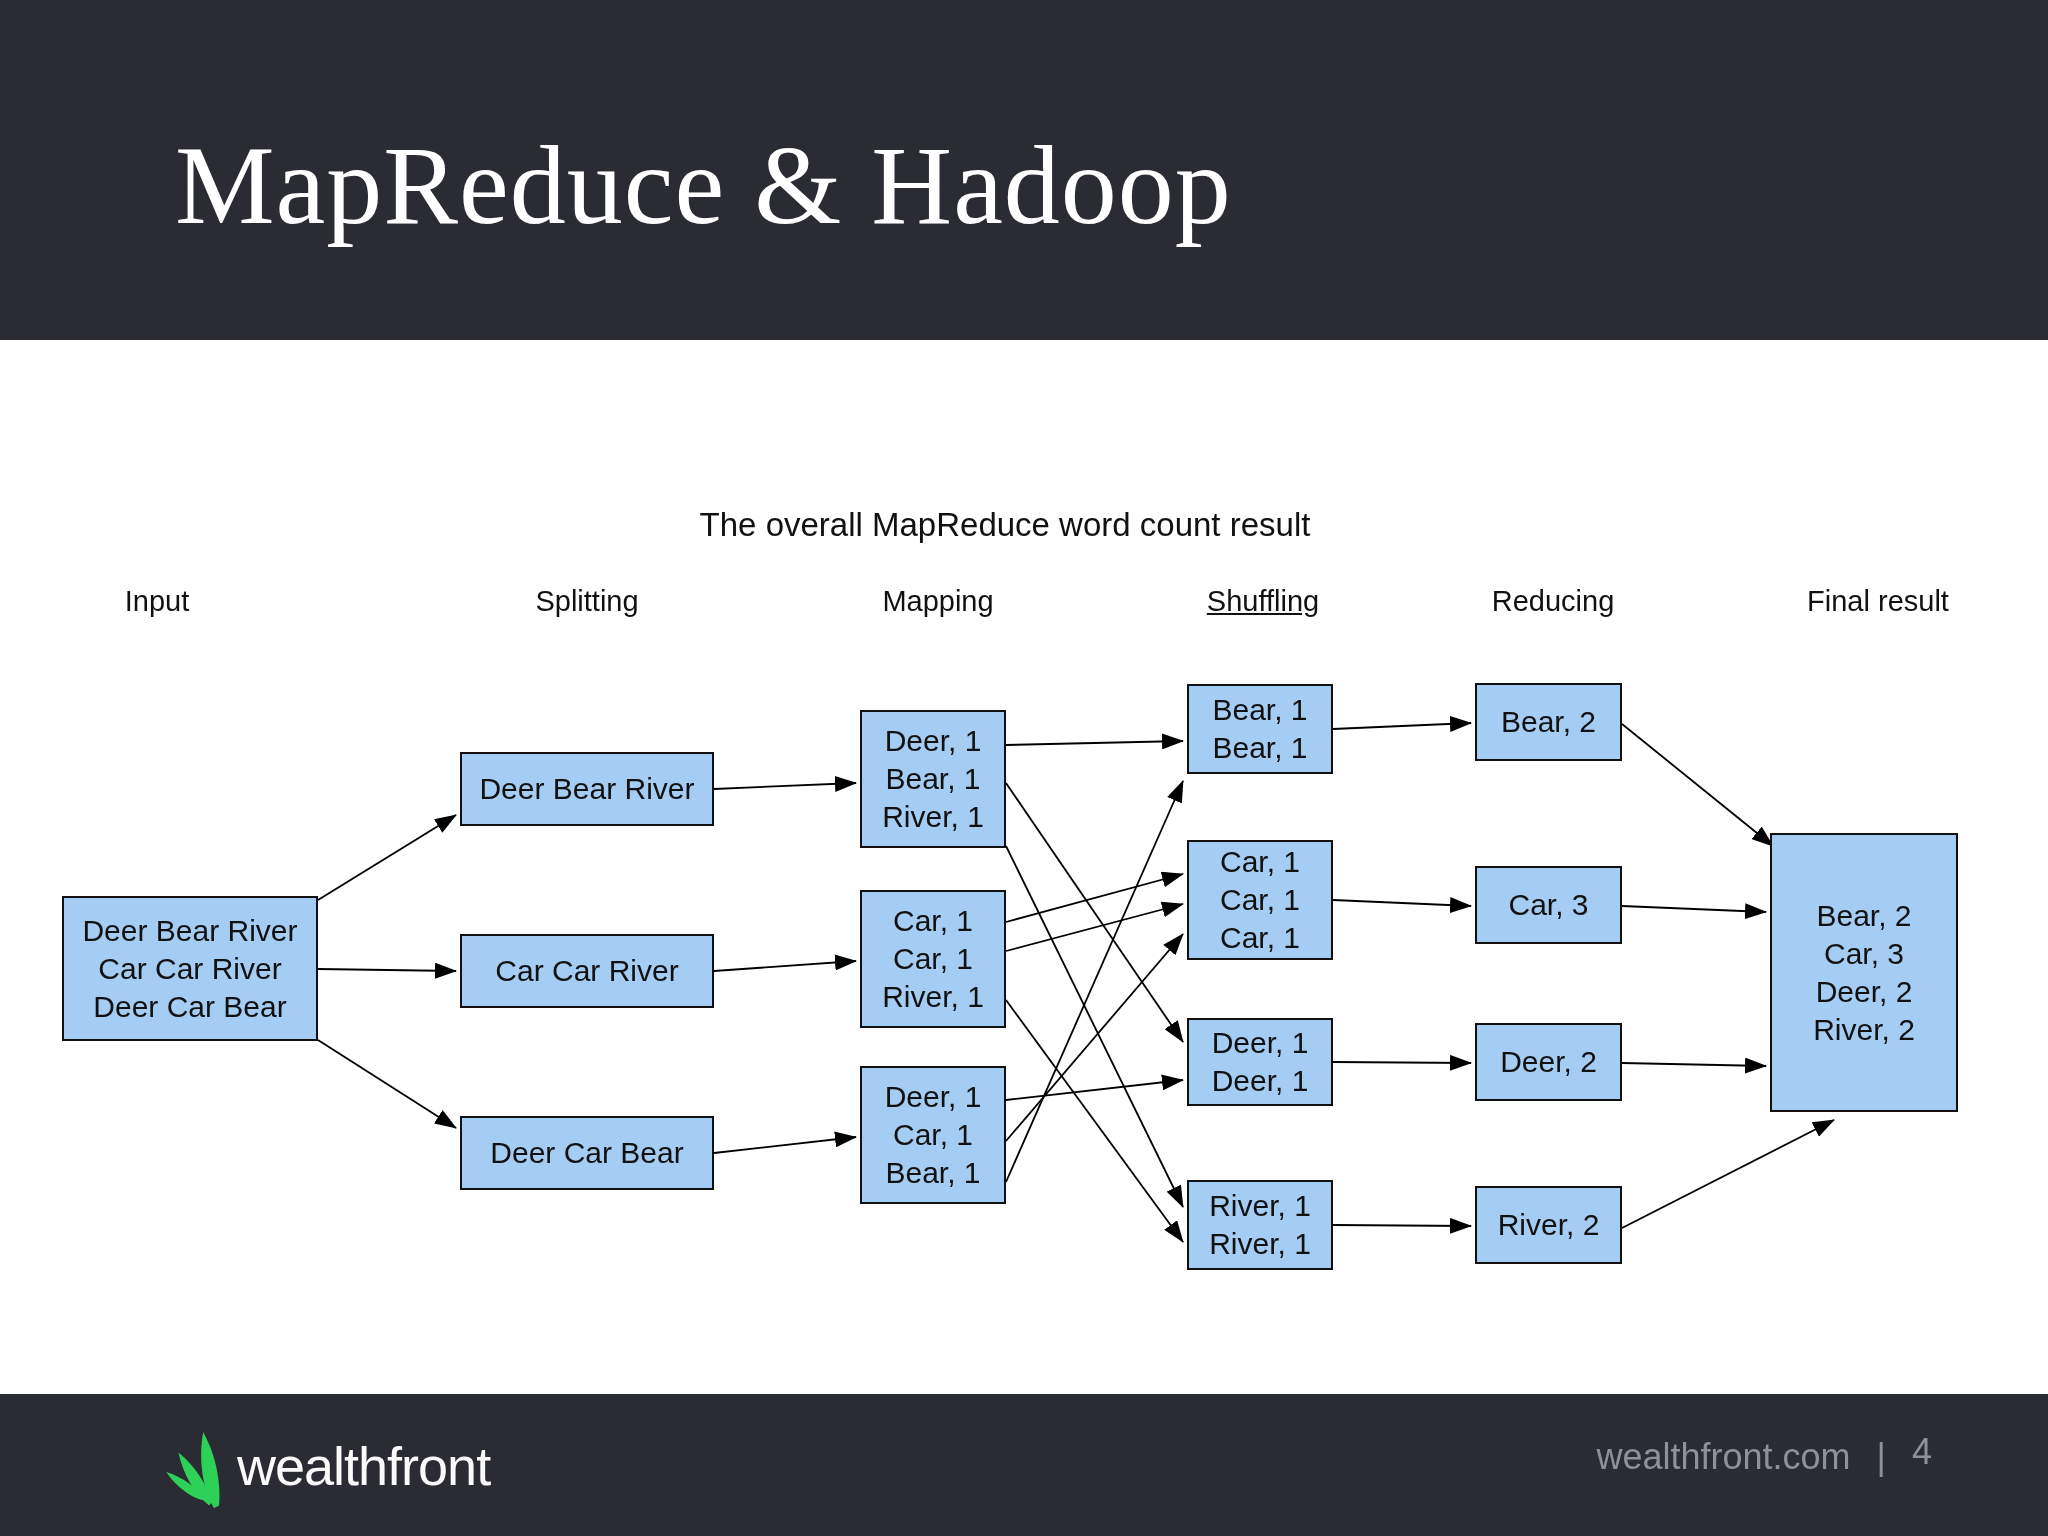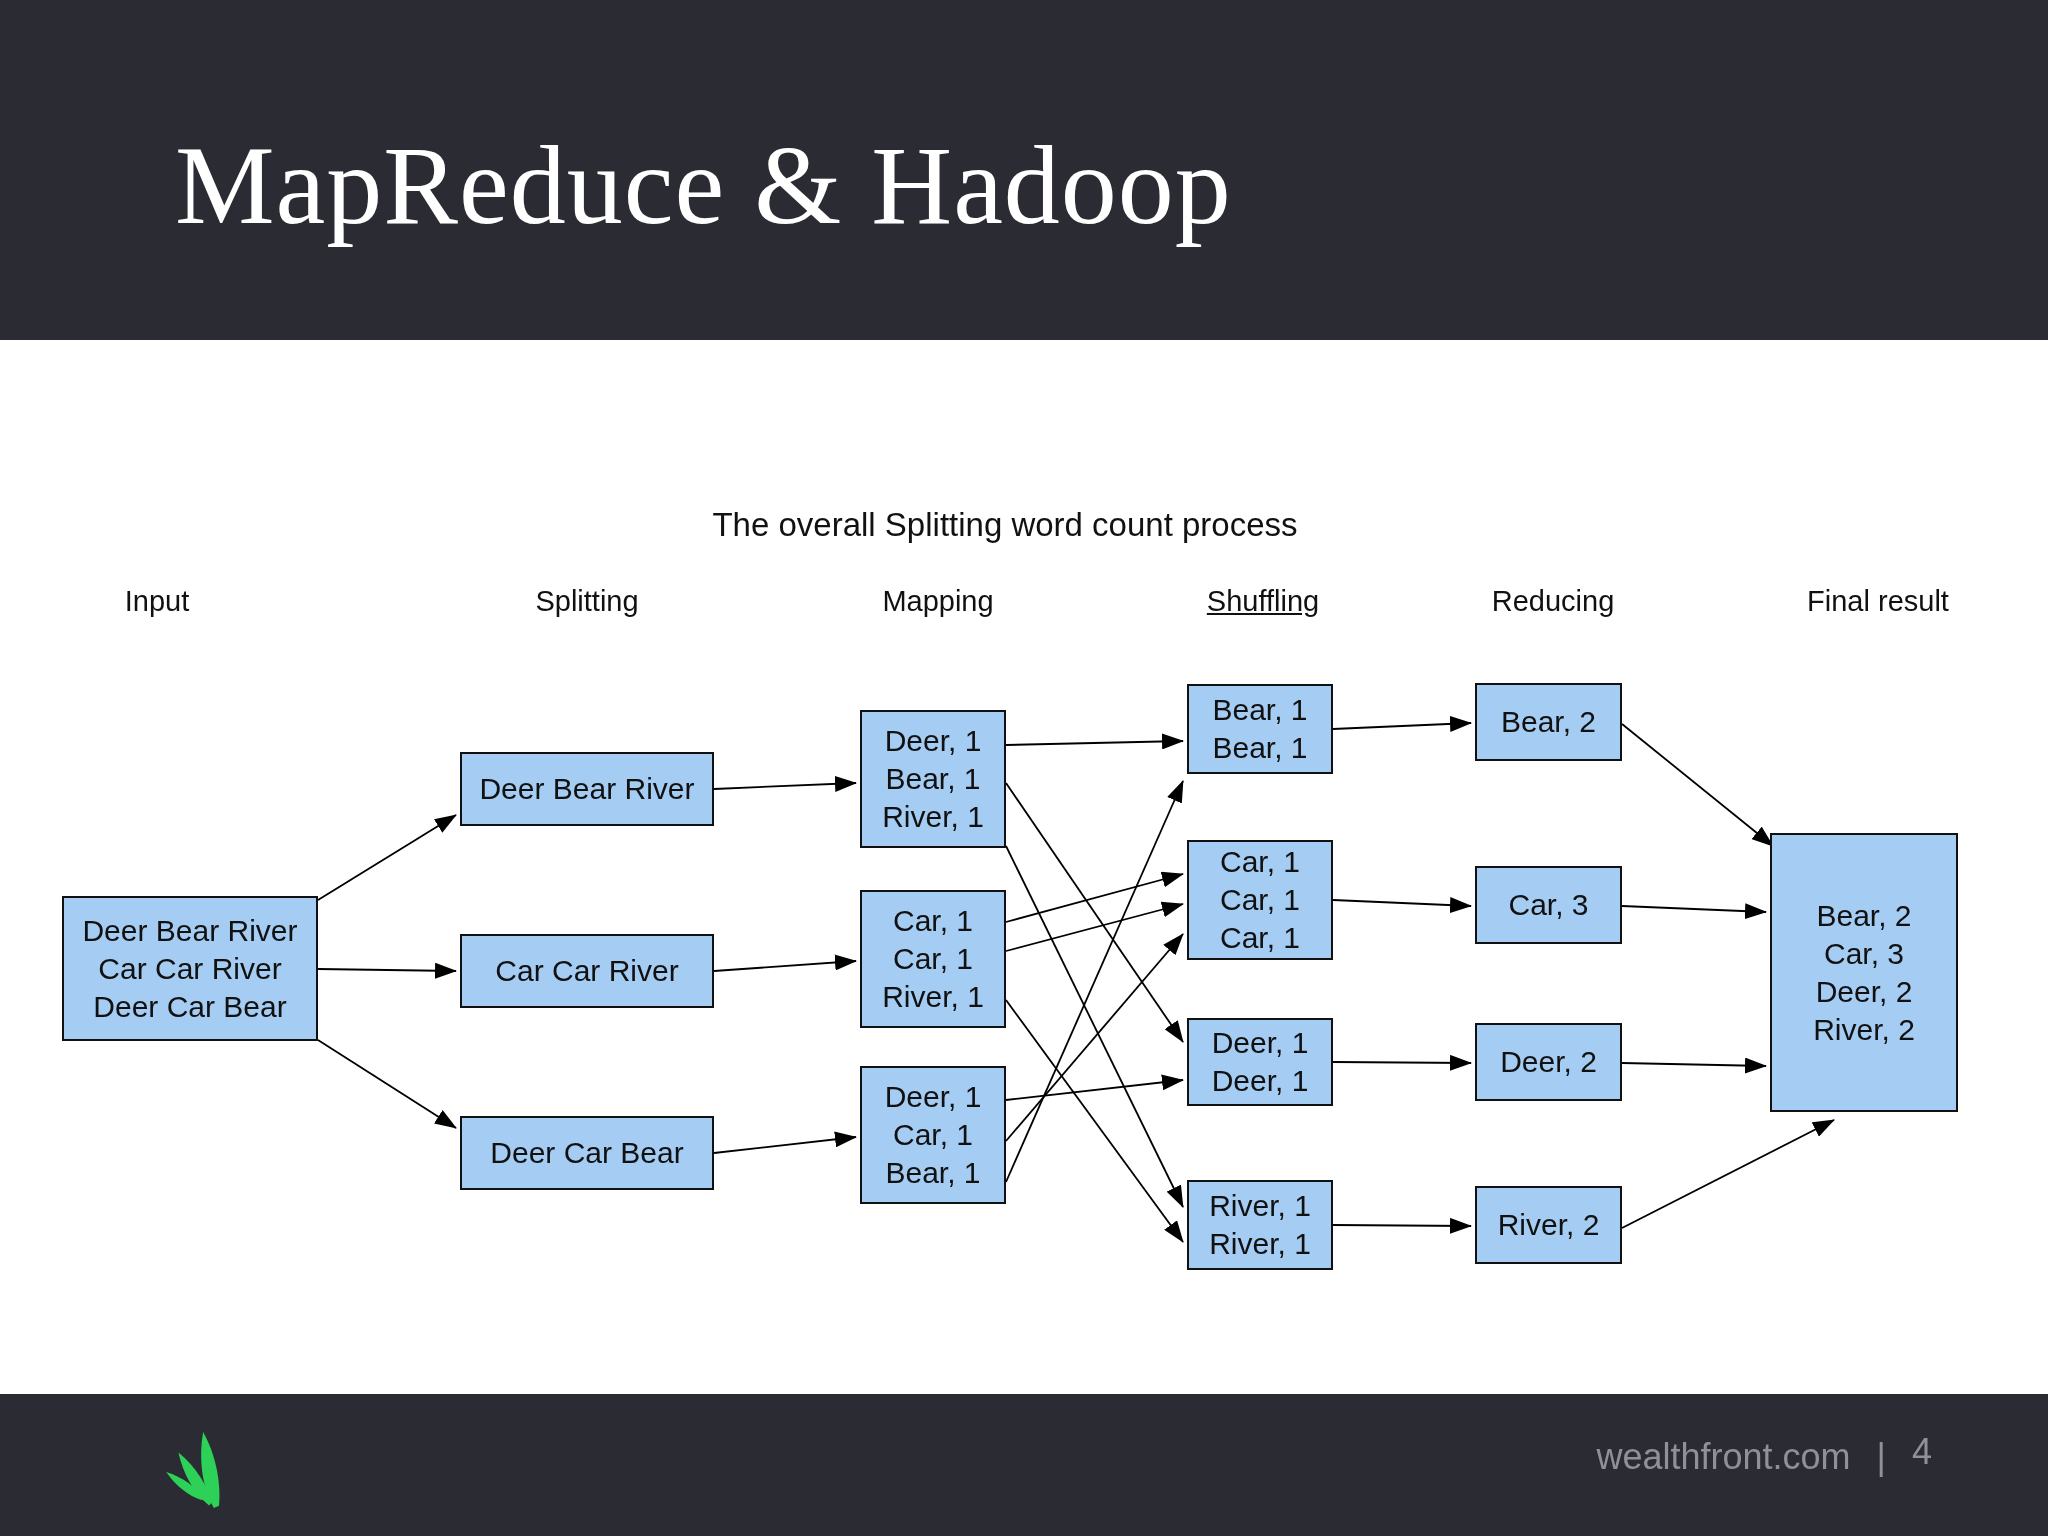--- a/index.html
+++ b/index.html
@@ -53,21 +53,21 @@
 <body>
 
 <div class="slide">
 
   <div class="band-top">
     <div class="slide-title">MapReduce &amp; Hadoop</div>
   </div>
 
   <div class="content"></div>
 
-  <div class="diagram-title">The overall Splitting word count process</div>
+  <div class="diagram-title">The overall MapReduce word count result</div>
 
   <div class="colhead ch-input">Input</div>
   <div class="colhead ch-splitting">Splitting</div>
   <div class="colhead ch-mapping">Mapping</div>
   <div class="colhead ch-shuffling">Shuffling</div>
   <div class="colhead ch-reducing">Reducing</div>
   <div class="colhead ch-final">Final result</div>
 
   <svg class="arrows" width="2048" height="1536" viewBox="0 0 2048 1536">
     <defs>
@@ -184,20 +184,21 @@
           <path d="M2,2 C-9,-26 -9,-62 2,-96 C15,-62 15,-26 9,0 Z"></path>
         </g>
         <g transform="translate(90,110) rotate(-30) scale(0.8)">
           <path d="M2,2 C-9,-26 -9,-62 2,-96 C15,-62 15,-26 9,0 Z"></path>
         </g>
         <g transform="translate(82,104) rotate(-52) scale(0.6)">
           <path d="M2,2 C-9,-26 -9,-62 2,-96 C15,-62 15,-26 9,0 Z"></path>
         </g>
       </g>
     </svg>
+    <span class="brand">wealthfront</span>
   </div>
 
   <div class="footer-right">
     <span>wealthfront.com</span>
     <span class="divider">|</span>
     <span class="pagenum">4</span>
   </div>
 
 </div>
 

